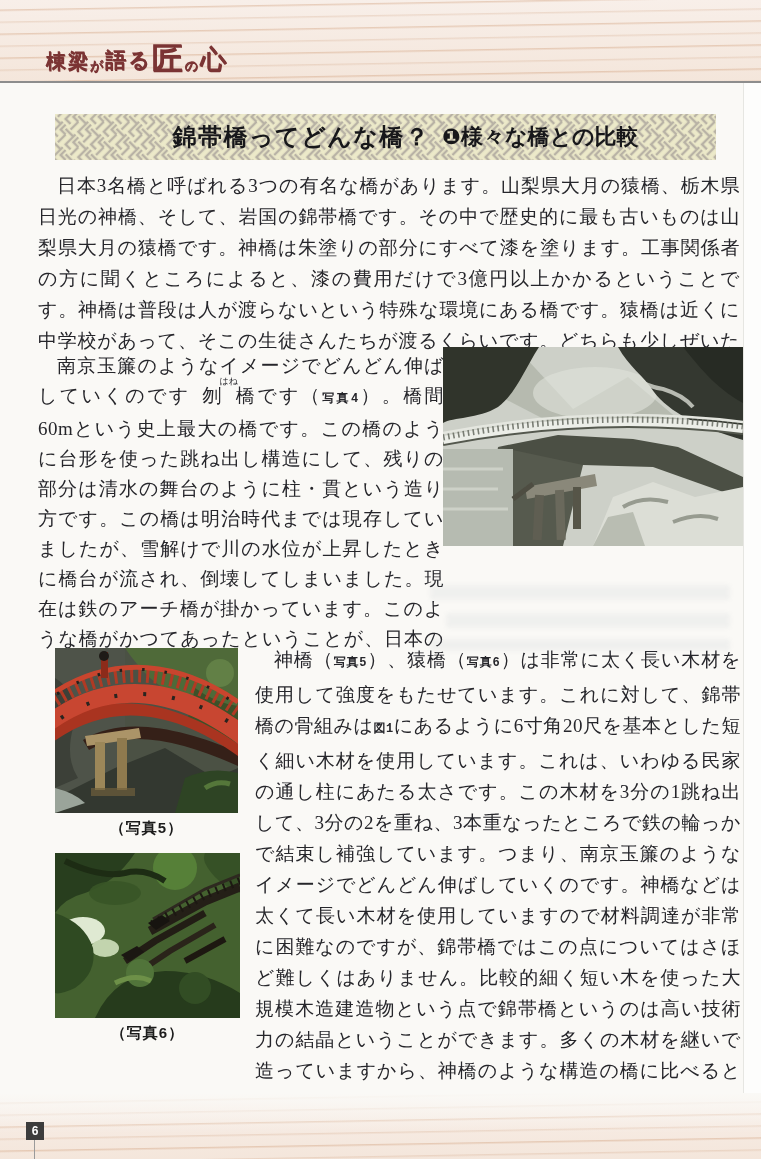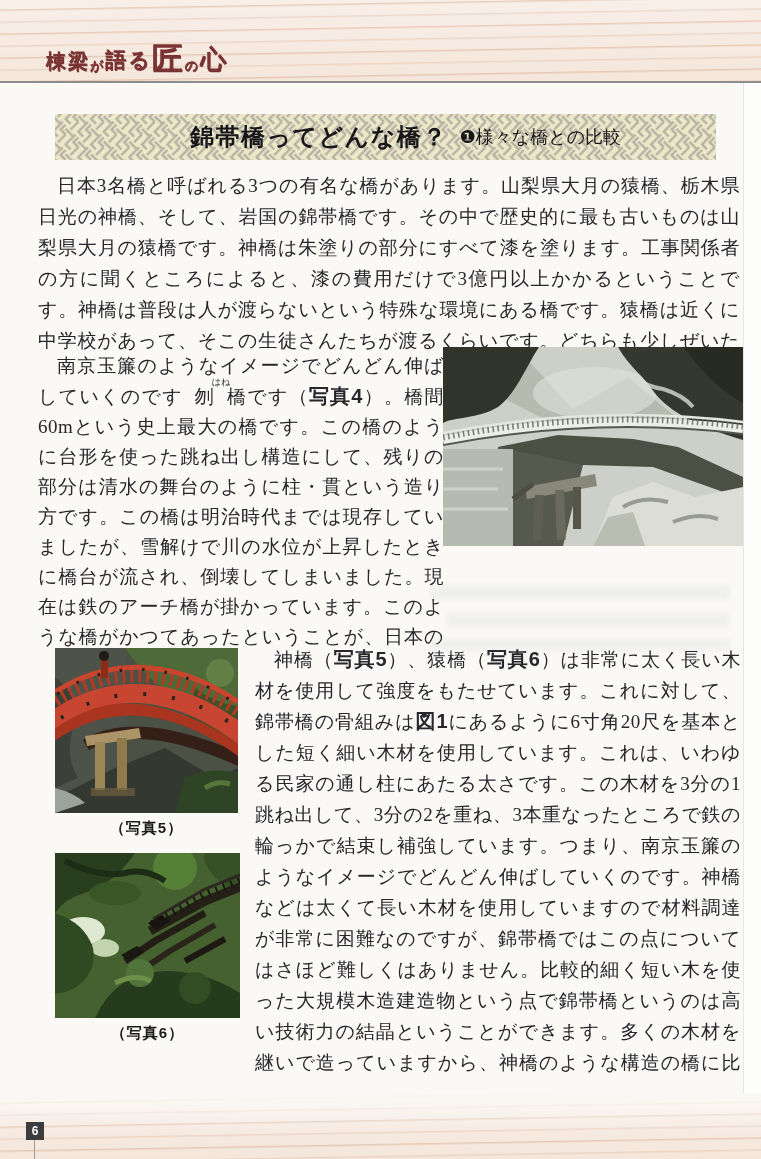--- a/index.html
+++ b/index.html
@@ -48,32 +48,32 @@
                background:#fdfdfc; border-left:1px solid #e6e6e2; }
 
   
   .banner { position:absolute; left:55px; top:31px; width:661px; height:46px; }
   .banner .pattern { position:absolute; inset:0; width:100%; height:100%; }
   .banner-text {
     position:relative; height:100%; display:flex; align-items:center;
     justify-content:center; gap:12px; z-index:1;padding-left:40px;
   }
   .banner-main { font-size:24px; font-weight:bold; color:#17171a; letter-spacing:1.5px; }
-  .banner-sub  { font-size:18px; font-weight:normal; color:#17171a;
+  .banner-sub  { font-size:22px; font-weight:bold; color:#17171a;
                  font-family:"Liberation Sans","DejaVu Sans",sans-serif; }
 
   
   .para {
     position:absolute; color:#26262b; font-size:19px; text-align:justify;
     text-indent:1em; letter-spacing:0.5px; overflow:hidden;
   }
   .para1 { left:38px; top:87px;  width:702px; height:186px; line-height:31px; }
   .para2 { left:38px; top:268px; width:406px; height:306px; line-height:30px; }
   .para3 { left:255px; top:561px; width:486px; height:440px; line-height:31px; }
-  .ref { font-family:Liberation Sans, sans-serif; font-weight:bold; font-size:20px; }
+  .ref { font-family:Liberation Mono, monospace; font-weight:bold; font-size:12px; }
   ruby rt { font-size:9px; letter-spacing:0; color:#26262b;padding-left:33px; }
 
   
   figure { position:absolute; margin:0; }
   .photo { display:block; background:#888; }
   figcaption {
     margin-top:6px; text-align:center; font-size:15px; font-weight:bold;
     color:#1c1c1c; letter-spacing:1px;
     font-family:"Liberation Sans","DejaVu Sans",sans-serif;
   }

